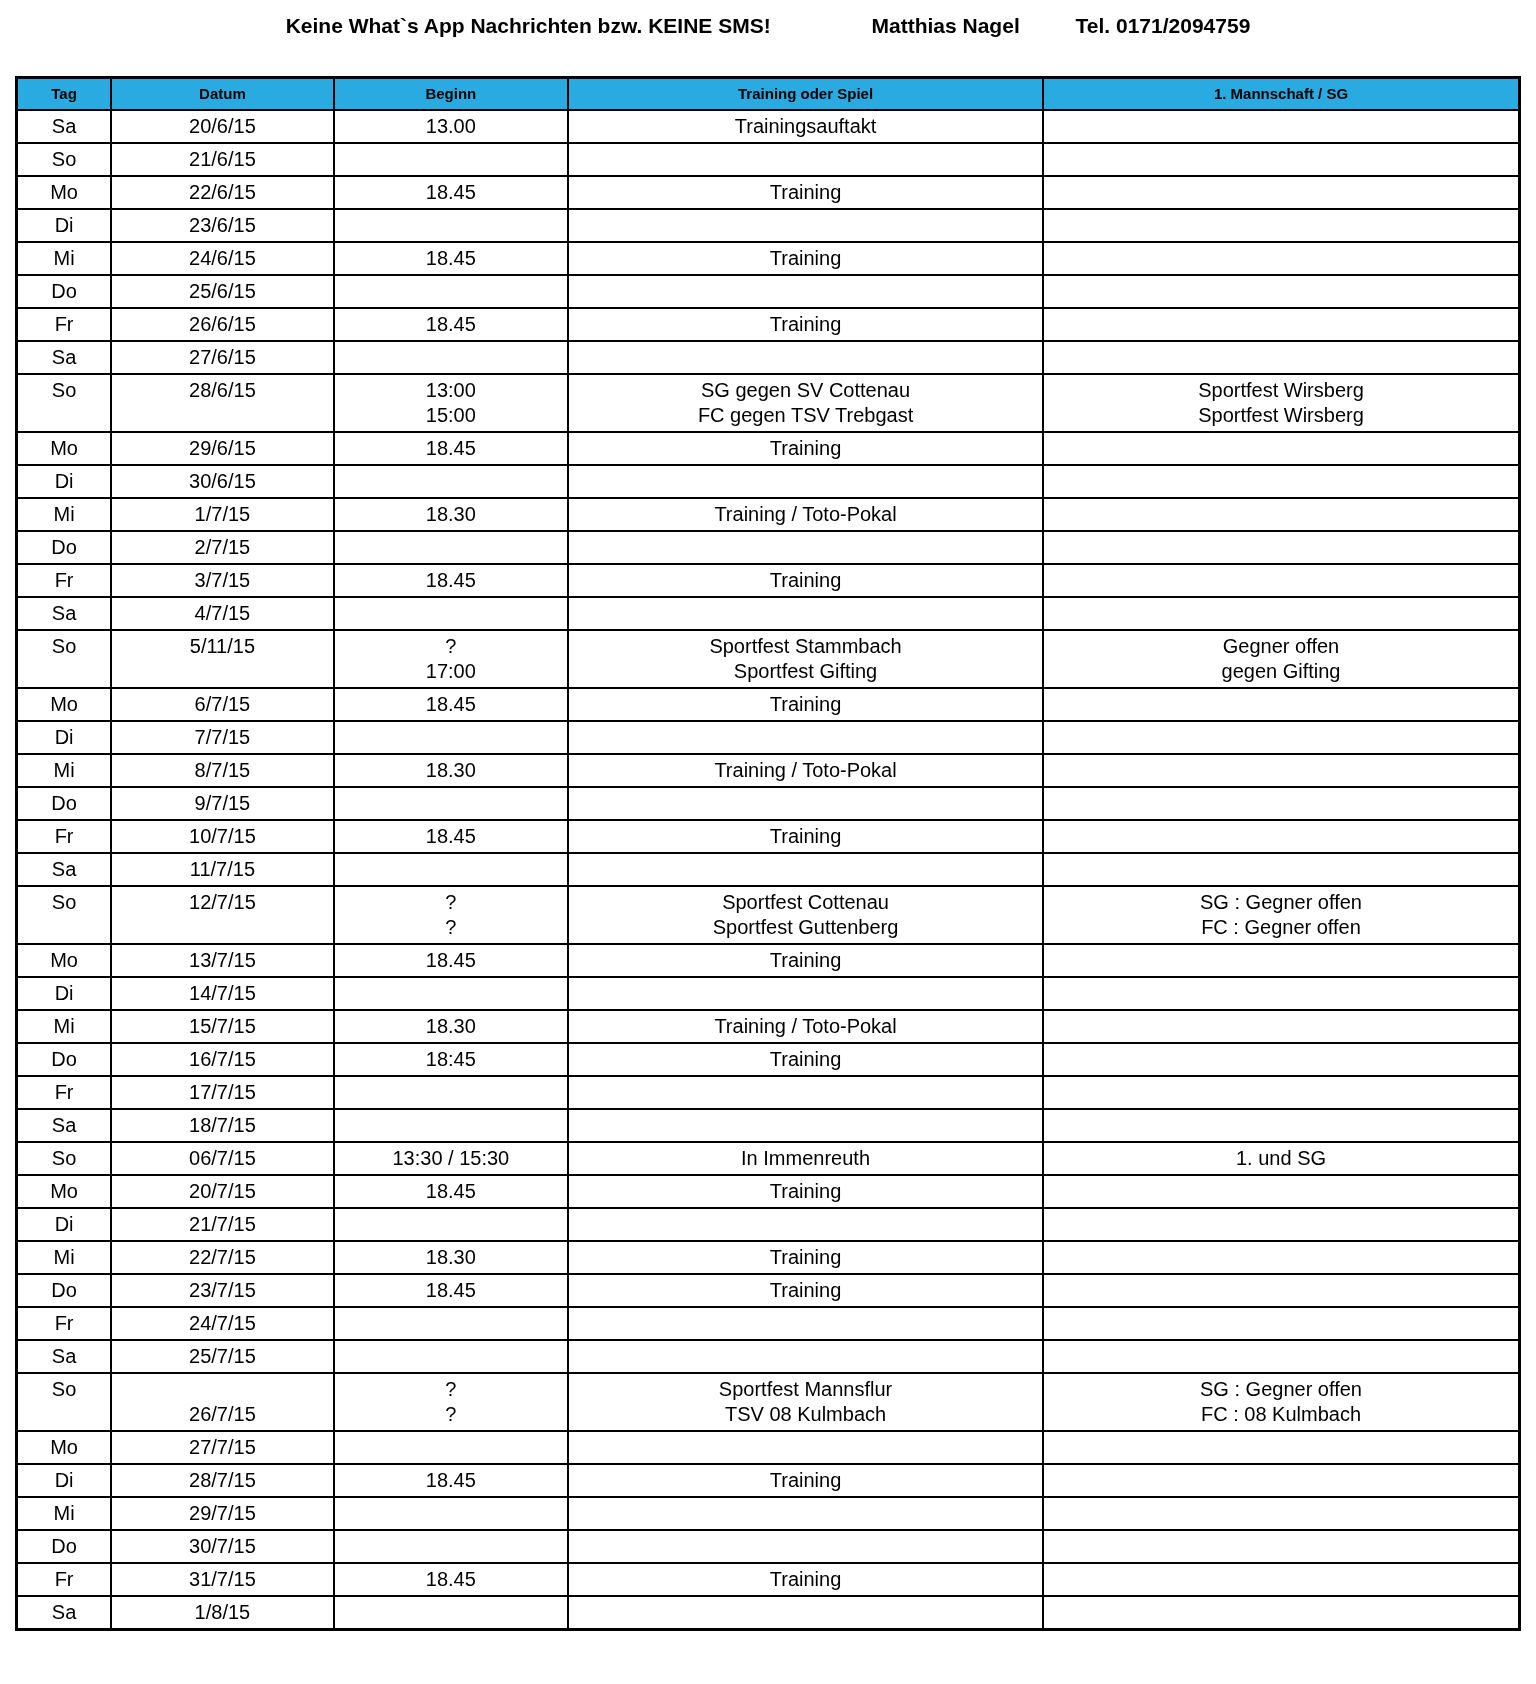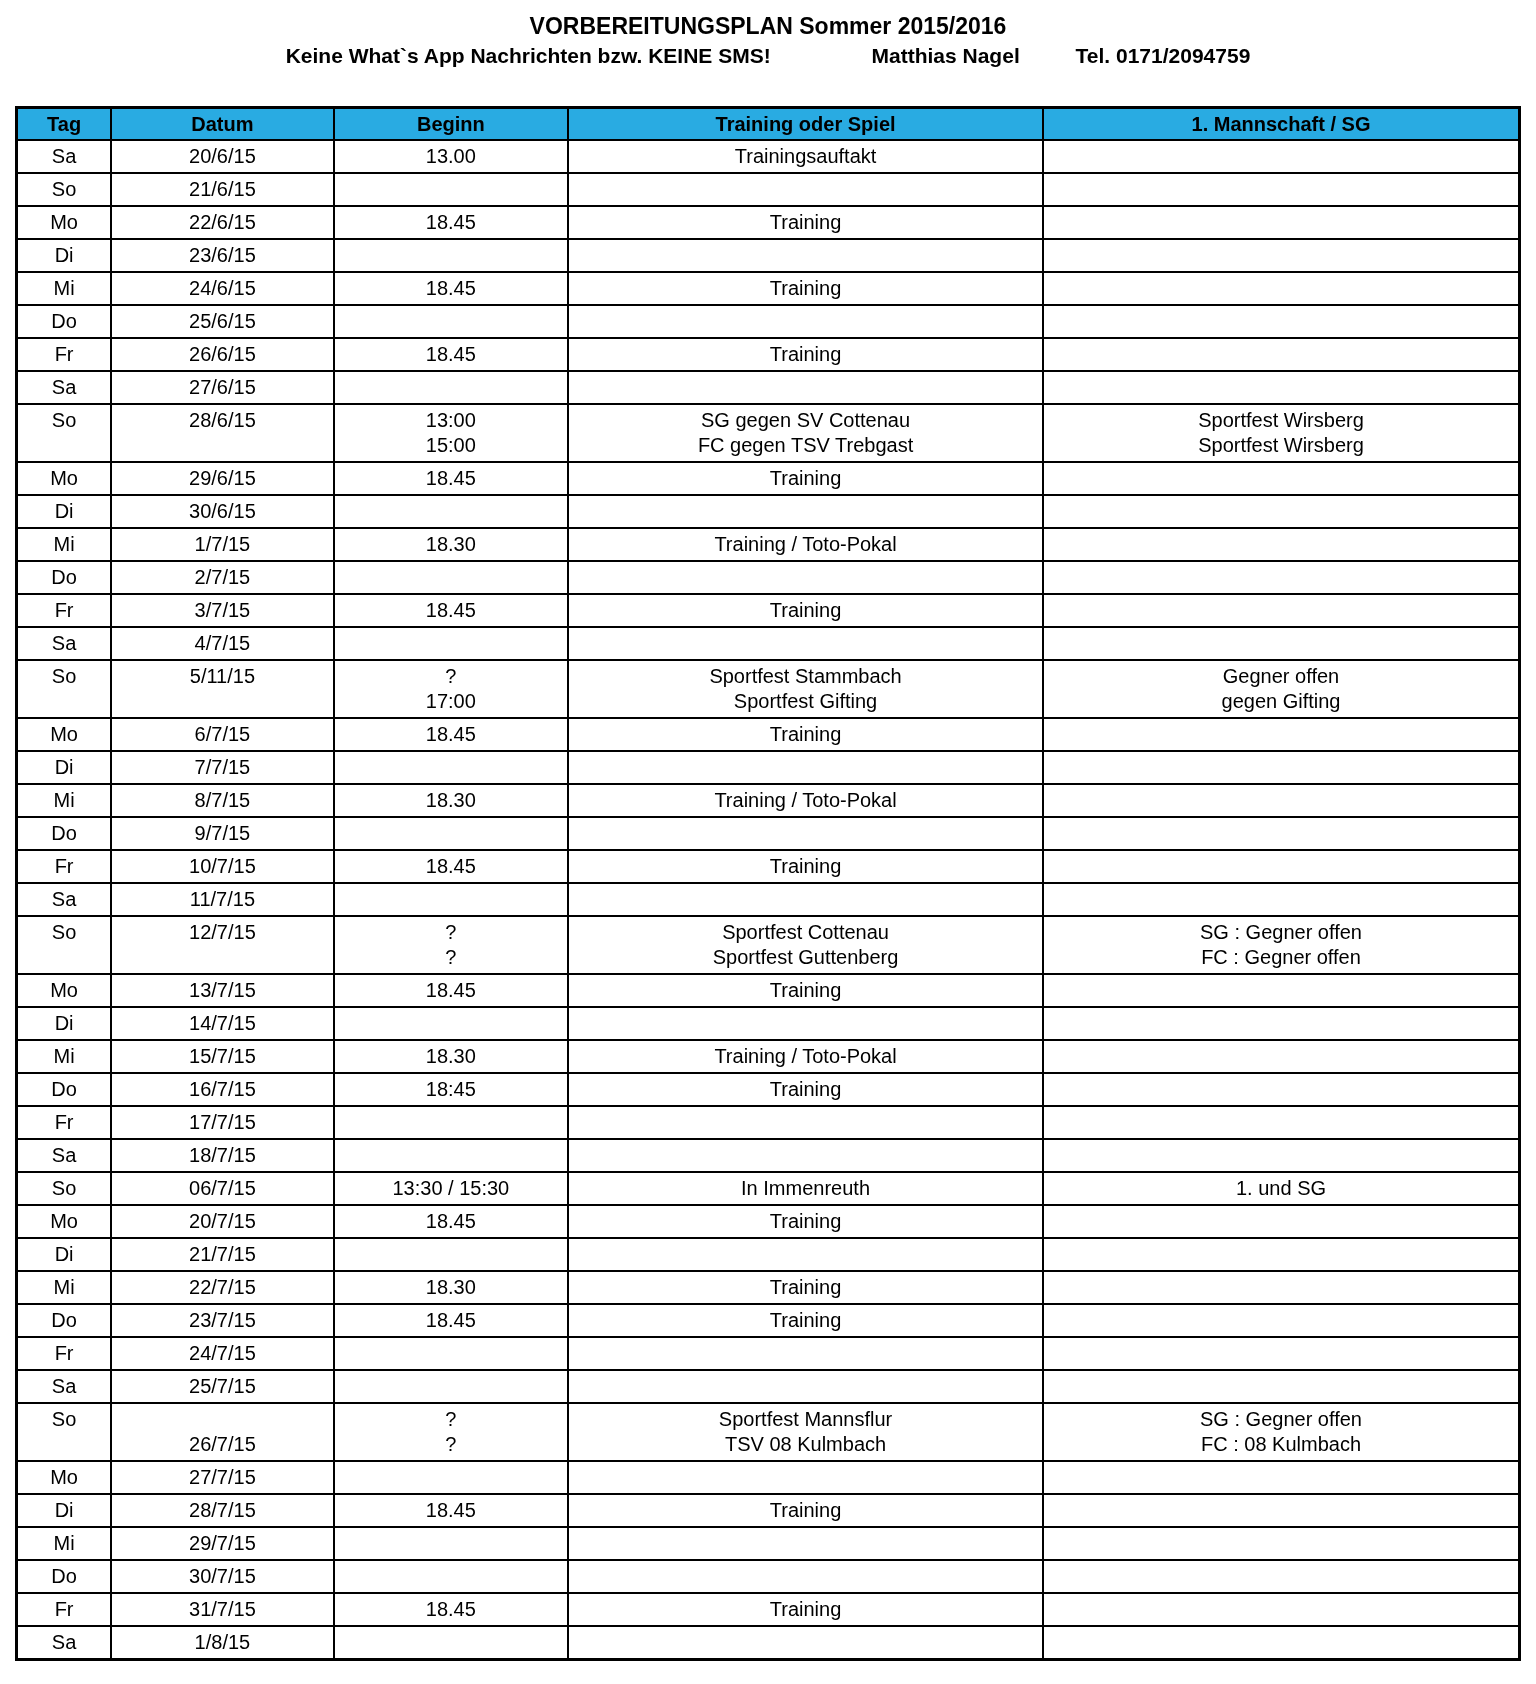--- a/index.html
+++ b/index.html
@@ -6,40 +6,39 @@
     font-family:"Liberation Sans", sans-serif;}
   .page{width:1536px;box-sizing:border-box;padding:10px 15px 8px 15px;}
   .hdr{margin-bottom:38px;}
   .title{text-align:center;font-weight:bold;font-size:23px;line-height:28px;margin-top:2px;}
   .sub{text-align:center;font-size:21px;line-height:25px;margin-top:3px;}
   .contact{font-weight:bold;text-align:center;}
   .contact .name{display:inline-block;margin-left:95px;}
   .contact .phone{display:inline-block;margin-left:50px;}
   table.sched{border-collapse:collapse;width:100%;border:3px solid #000;table-layout:fixed;}
   table.sched th{
-    background:#29ABE2;border:2px solid #000;font-size:20px;font-weight:bold;
+    background:#29ABE2;border:2px solid #000;font-size:15px;font-weight:bold;
     padding:3px 10px;text-align:center;line-height:24px;}
   table.sched td{
     border:2px solid #000;font-size:20px;padding:3px 2px;text-align:center;
     vertical-align:top;white-space:pre-line;line-height:25px;height:25px;
     overflow:hidden;}
   td.b{font-weight:normal;}
   col.c-day{width:6.3%;}
   col.c-date{width:14.8%;}
   col.c-begin{width:15.6%;}
   col.c-event{width:31.6%;}
   col.c-team{width:31.7%;}
 </style>
 </head>
 <body>
 
 <div class="page">
 
   <div class="hdr">
-    <div class="title">VORBEREITUNGSPLAN Sommer 2015/2016</div>
     <div class="sub contact">
       <span>Keine What`s App Nachrichten bzw. KEINE SMS!</span>
       <span class="name">Matthias Nagel</span>
       <span class="phone">Tel. 0171/2094759</span>
     </div>
   </div>
 
   <table class="sched">
     <colgroup>
       <col class="c-day">

